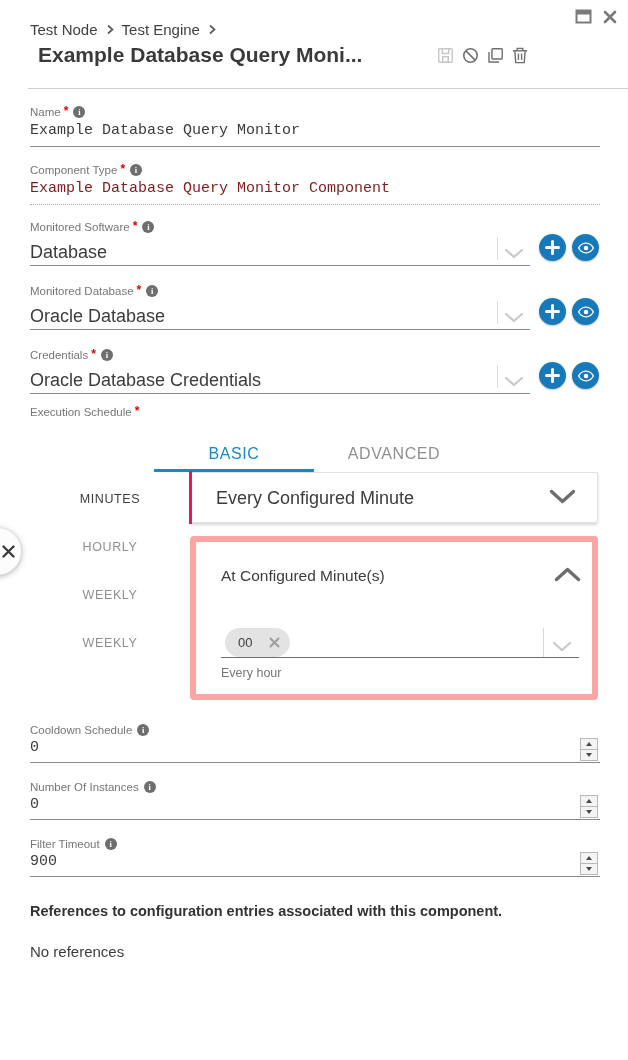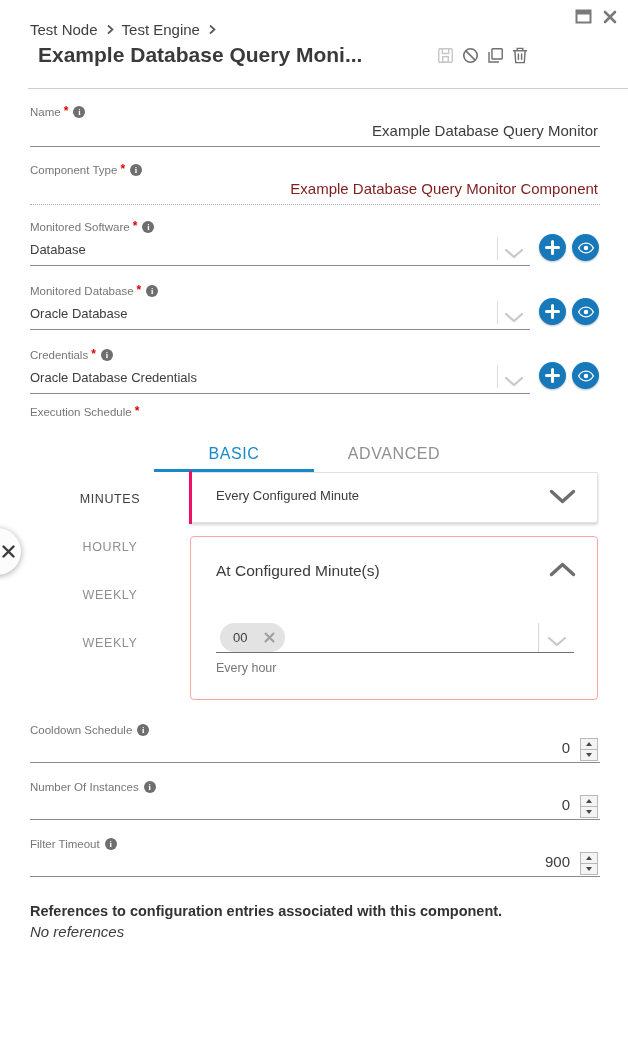--- a/index.html
+++ b/index.html
@@ -23,21 +23,21 @@
   .header-divider { top:88px; left:28px; width:600px; height:1px; background:#cdcdcd; }
 
   
   .field-label { display:flex; align-items:flex-start; gap:3px;
     font-size:11.5px; color:#767676; height:14px; }
   .req { color:#e00000; font-weight:bold; font-size:12px; line-height:10px; }
   .info-dot { width:12px; height:12px; border-radius:50%; background:#6e6e6e; color:#fff;
     font-size:8.5px; line-height:12px; text-align:center; font-weight:bold;
     font-family:"Liberation Serif", serif; margin-left:2px; }
   .text-input { border:none; outline:none; background:transparent; padding:0;
-    font-family:Liberation Sans, sans-serif; font-size:15px; color:#3c3c3c; width:100%;text-align:right; }
+    font-family:Liberation Mono, monospace; font-size:15px; color:#3c3c3c; width:100%; }
   .text-input:disabled { color:#7f1d1d; }
   .underline { height:1px; background:#8a8a8a; }
   .dotted-line { height:0; border-top:1px dotted #ababab; background:none; }
   .vdivider { width:1px; background:#dcdcdc; }
 
   
   .circle-btn { width:27px; height:27px; border-radius:50%; background:#1779ba;
     display:flex; align-items:center; justify-content:center; cursor:pointer;
     box-shadow:0 1px 2px rgba(0,0,0,.25); }
 
@@ -49,23 +49,23 @@
   .tab-indicator { height:3px; background:#1789ca; }
 
   .freq-tab { width:160px; text-align:center; font-size:12.5px; letter-spacing:.6px;
     color:#8f8f8f; cursor:pointer; }
   .freq-tab.active { color:#3c3c3c; }
 
   .accent-bar { width:3px; background:#ed1164; z-index:3; }
 
   .select-box { width:408px; height:51px; background:#fff; border:1px solid #e2e2e2;
     border-radius:0 0 3px 3px; box-shadow:0 2px 3px rgba(0,0,0,.16); cursor:pointer; }
-  .select-text { font-size:13px; color:#3c3c3c; }
-
-  .panel-card { width:408px; height:164px; background:#fff; border:1px solid #fca5a5;
+  .select-text { font-size:18px; color:#3c3c3c; }
+
+  .panel-card { width:408px; height:164px; background:#fff; border:6px solid #fca5a5;
     border-radius:4px; }
   .panel-title { font-size:15.5px; color:#3c3c3c; }
 
   .chip { height:29px; border-radius:14.5px; background:#e3e3e3; display:inline-flex;
     align-items:center; gap:17px; padding:0 10px 0 13px; cursor:default; }
   .chip-text { font-size:13px; color:#3c3c3c; }
   .helper-text { font-size:12.5px; color:#767676; }
 
   
   .spinner { width:18px; height:23px; border:1px solid #b9b9b9; background:#f4f4f4;
@@ -331,21 +331,21 @@
     <span class="spin-half up">
         <span class="tri-up"></span>
       </span>
     <span class="spin-half">
         <span class="tri-down"></span>
       </span>
   </div>
   <div class="abs underline" style="left:30px; top:876px; width:570px;"></div>
 
   <div class="abs refs-heading" style="left:30px; top:903px; width:560px;">References to configuration entries associated with this component.</div>
-  <div class="abs refs-empty" style="left:30px; top:923px;font-style:italic;">No references</div>
+  <div class="abs refs-empty" style="left:30px; top:943px;">No references</div>
 
   <div class="abs float-btn" style="left:-26px; top:528px;">
     <svg class="abs" style="left:28px; top:17px;" width="13" height="13" viewBox="0 0 13 13">
       <path d="M1.5 1.5 L11.5 11.5 M11.5 1.5 L1.5 11.5" stroke="#3c3c3c" stroke-width="2.4" stroke-linecap="round"></path>
     </svg>
   </div>
 
 </div>
 
 </body></html>

